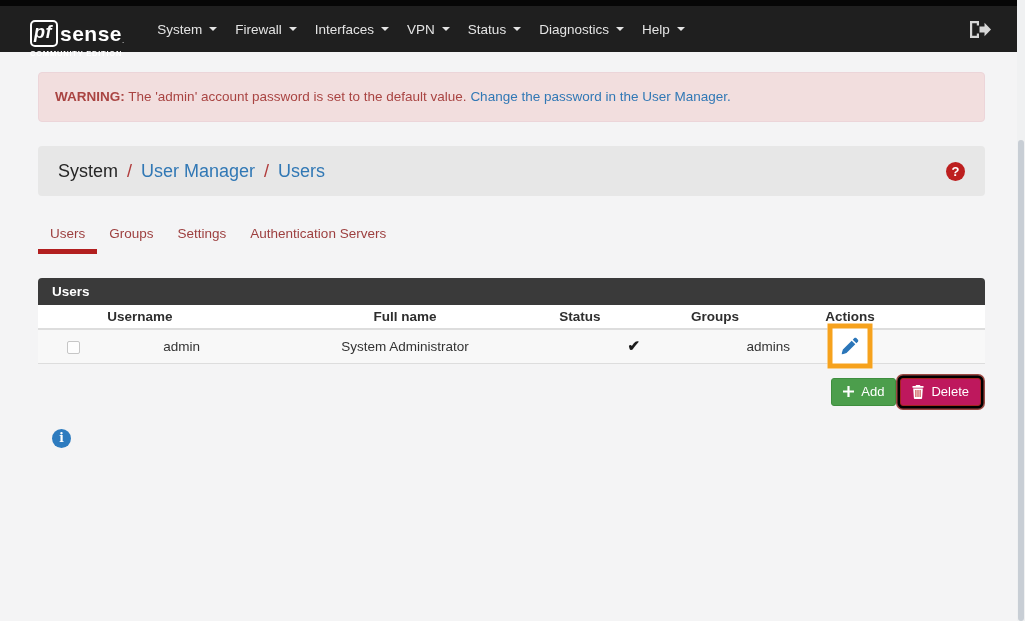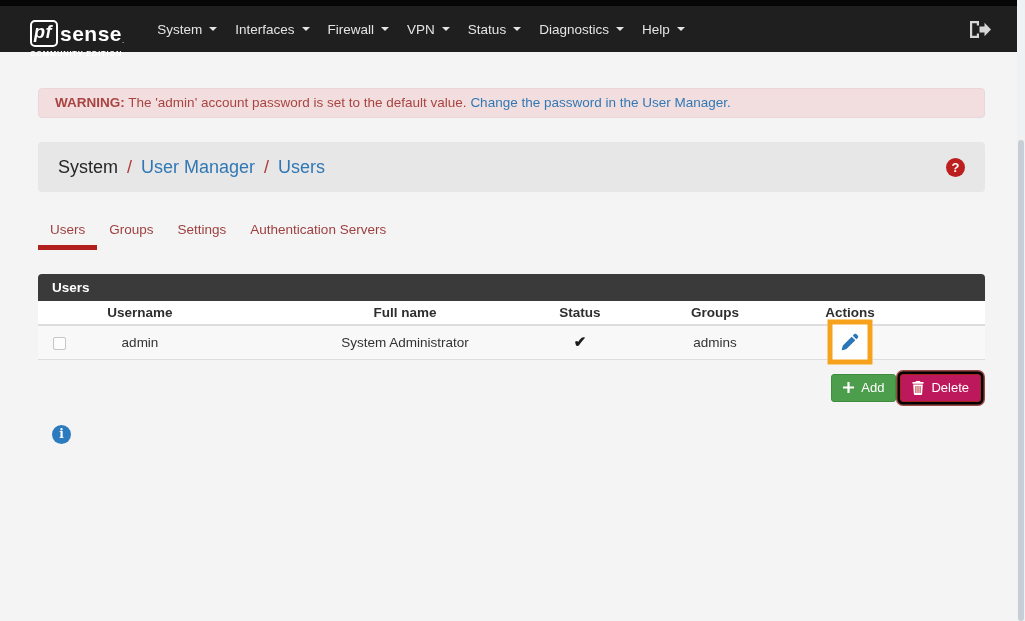--- a/index.html
+++ b/index.html
@@ -43,23 +43,23 @@
     border-left: 4px solid transparent; border-right: 4px solid transparent;
     border-top: 4px solid #e4e4e4;
   }
   .logout-btn { margin-left: auto; margin-right: 26px; display: inline-flex; cursor: pointer; }
 
   
   .container { width: 947px; margin-left: 38px; }
 
   
   .alert-warning {
-    margin-top: 36px;
+    margin-top: 20px;
     background: #f2dede; border: 1px solid #ecd5d9; border-radius: 4px;
-    padding: 6px 16px; font-size: 13.5px; color: #a94442; line-height: 1.2;
+    padding: 16px 16px; font-size: 13.5px; color: #a94442; line-height: 1.2;
   }
   .alert-warning .prefix { font-weight: bold; }
   .alert-warning a { color: #3178b5; text-decoration: none; cursor: pointer; }
 
   
   .breadcrumb-panel {
     margin-top: 24px; height: 50px;
     background: #e7e7e7; border-radius: 4px;
     display: flex; align-items: center; padding: 0 20px;
     font-size: 18px; color: #262626;
@@ -93,21 +93,21 @@
   table.users-table {
     width: 100%; border-collapse: collapse; table-layout: fixed;
     background: #fff; font-size: 13.5px; color: #333;
   }
   .users-table thead th {
     height: 24px; font-weight: bold; color: #2e2e2e;
     border-bottom: 2px solid #ddd; text-align: center; background: #fff;
   }
   .users-table tbody td {
     height: 34px; background: #f8f8f8; border-bottom: 1px solid #ddd;
-    text-align: center; position: relative;
+    text-align: right; position: relative;
   }
   .users-table th.col-fullname, .users-table td.col-fullname {
     text-align: center; padding-left: 90px;
   }
   .checkbox {
     display: inline-block; width: 13px; height: 13px;
     border: 1px solid #c6c6c6; border-radius: 2px; background: #fdfdfd;
     vertical-align: middle; cursor: pointer;
   }
   .check-glyph { font-size: 15px; font-weight: bold; color: #1c1c1c; }
@@ -161,25 +161,25 @@
         <span class="logo-reg">.</span>
       </div>
       <span class="logo-edition">COMMUNITY EDITION</span>
     </div>
     <nav class="nav-links">
       <a class="nav-link">
         <span>System</span>
         <span class="caret"></span>
       </a>
       <a class="nav-link">
+        <span>Firewall</span>
+        <span class="caret"></span>
+      </a>
+      <a class="nav-link">
         <span>Interfaces</span>
-        <span class="caret"></span>
-      </a>
-      <a class="nav-link">
-        <span>Firewall</span>
         <span class="caret"></span>
       </a>
       <a class="nav-link">
         <span>VPN</span>
         <span class="caret"></span>
       </a>
       <a class="nav-link">
         <span>Status</span>
         <span class="caret"></span>
       </a>

